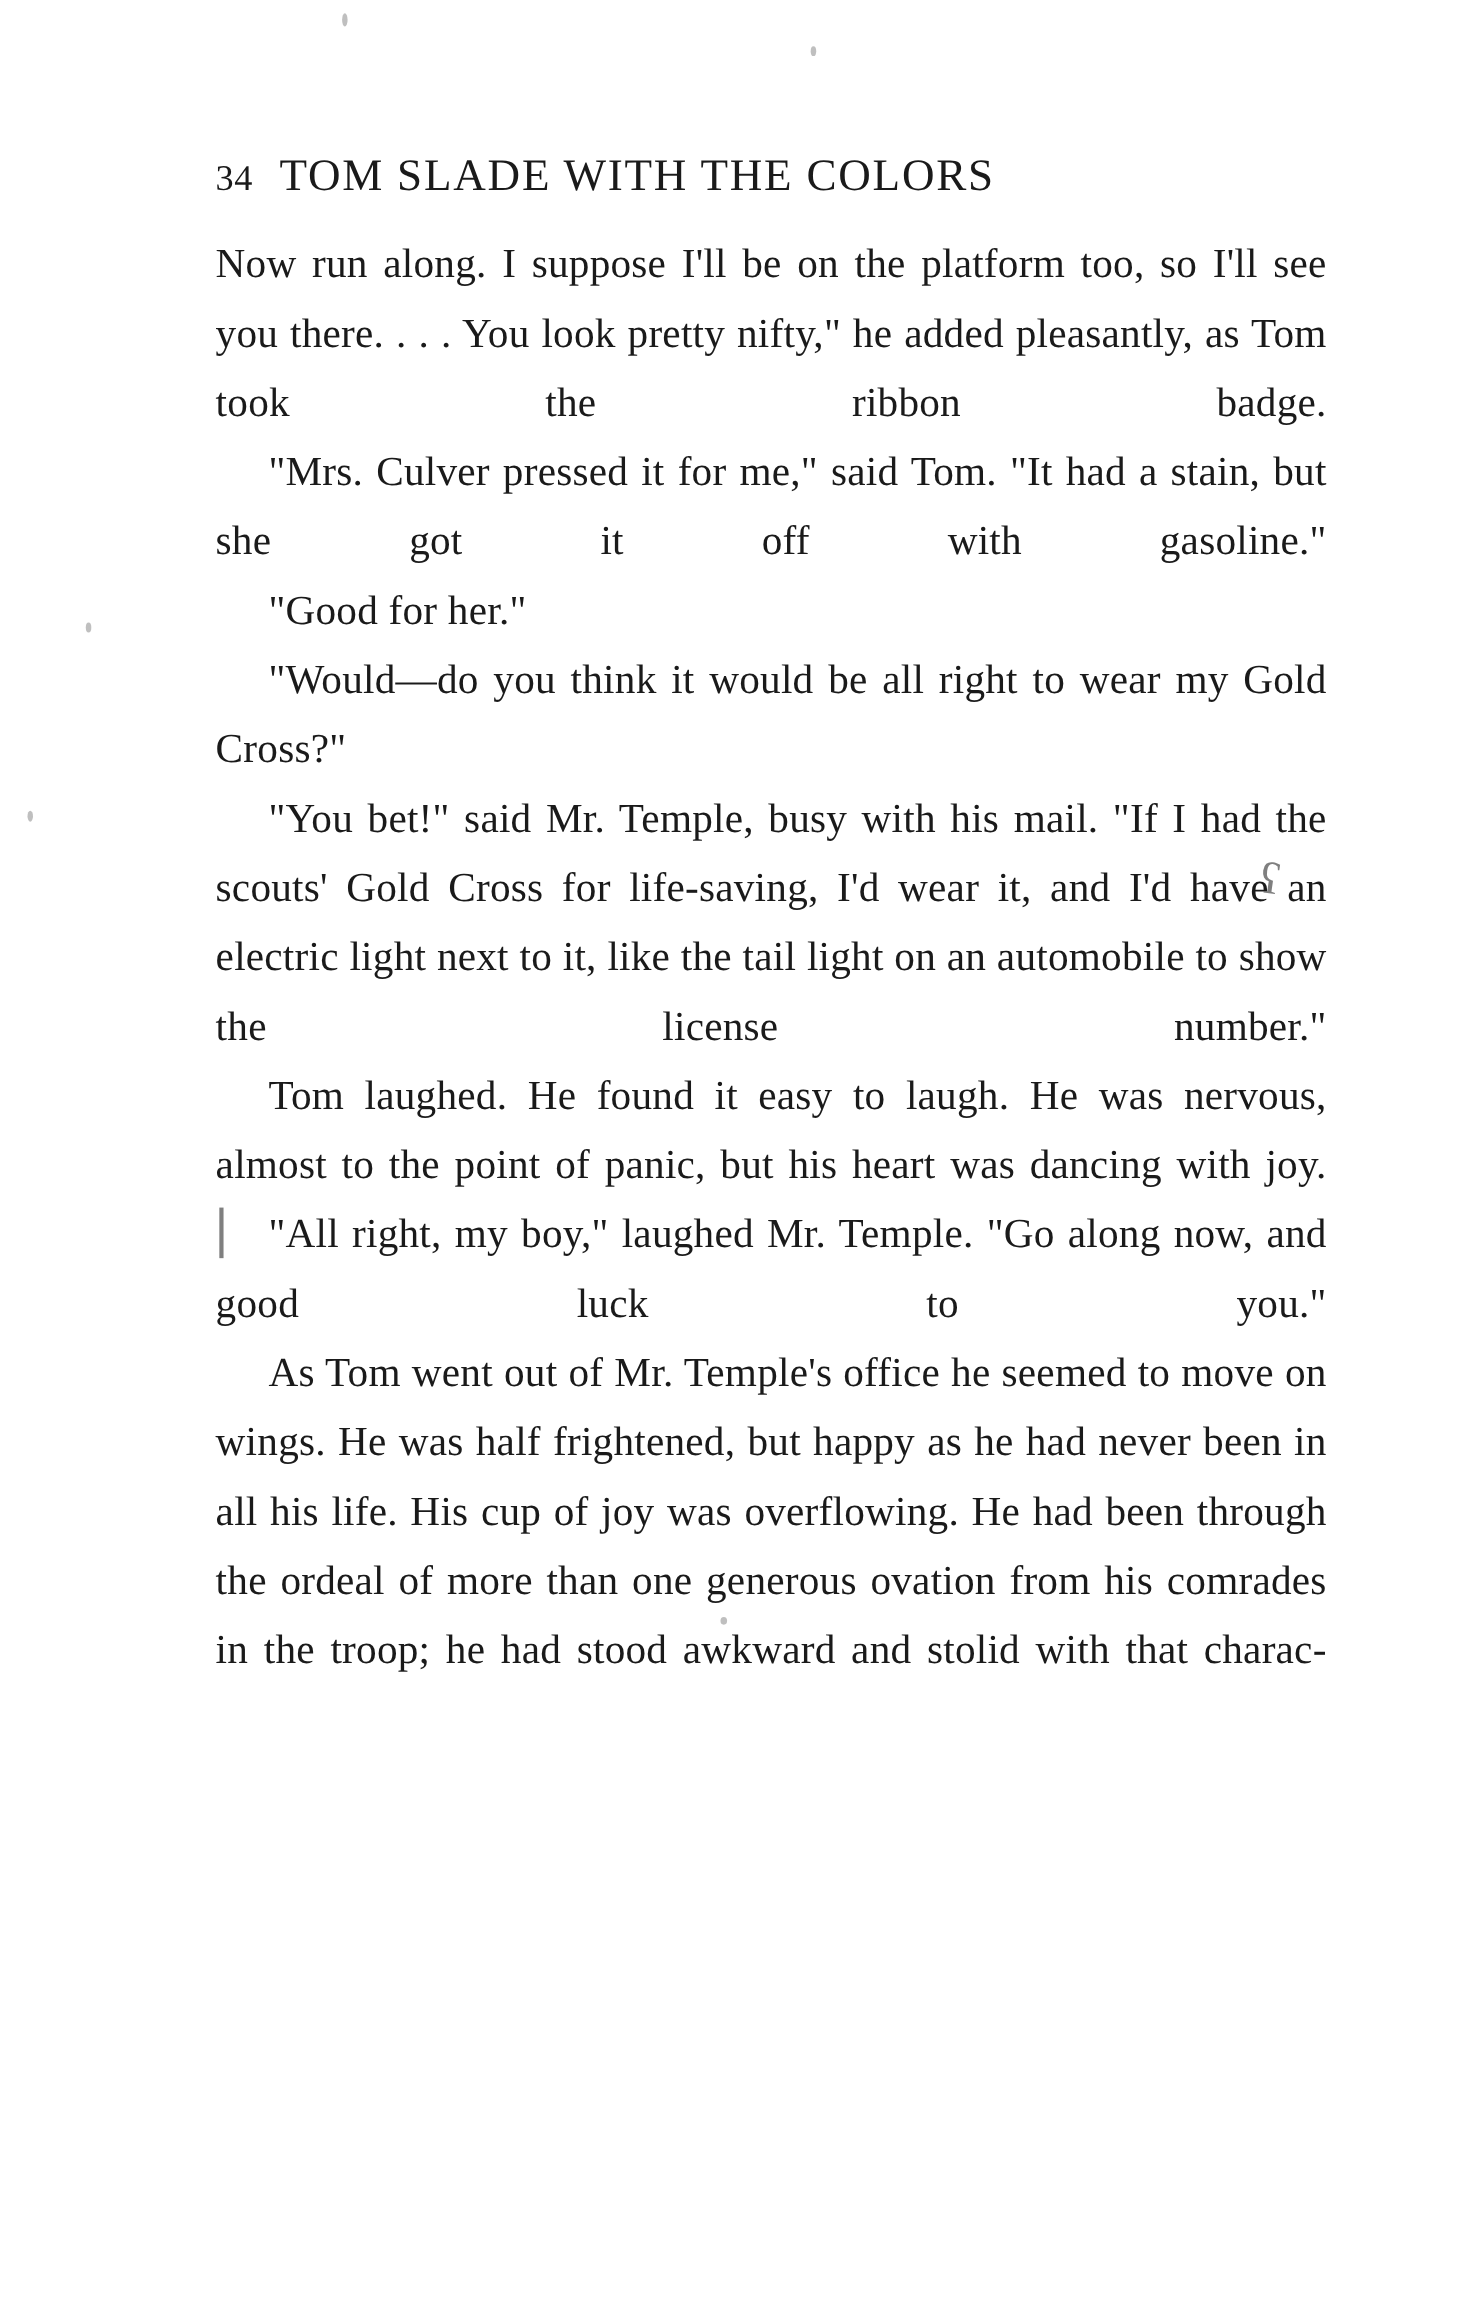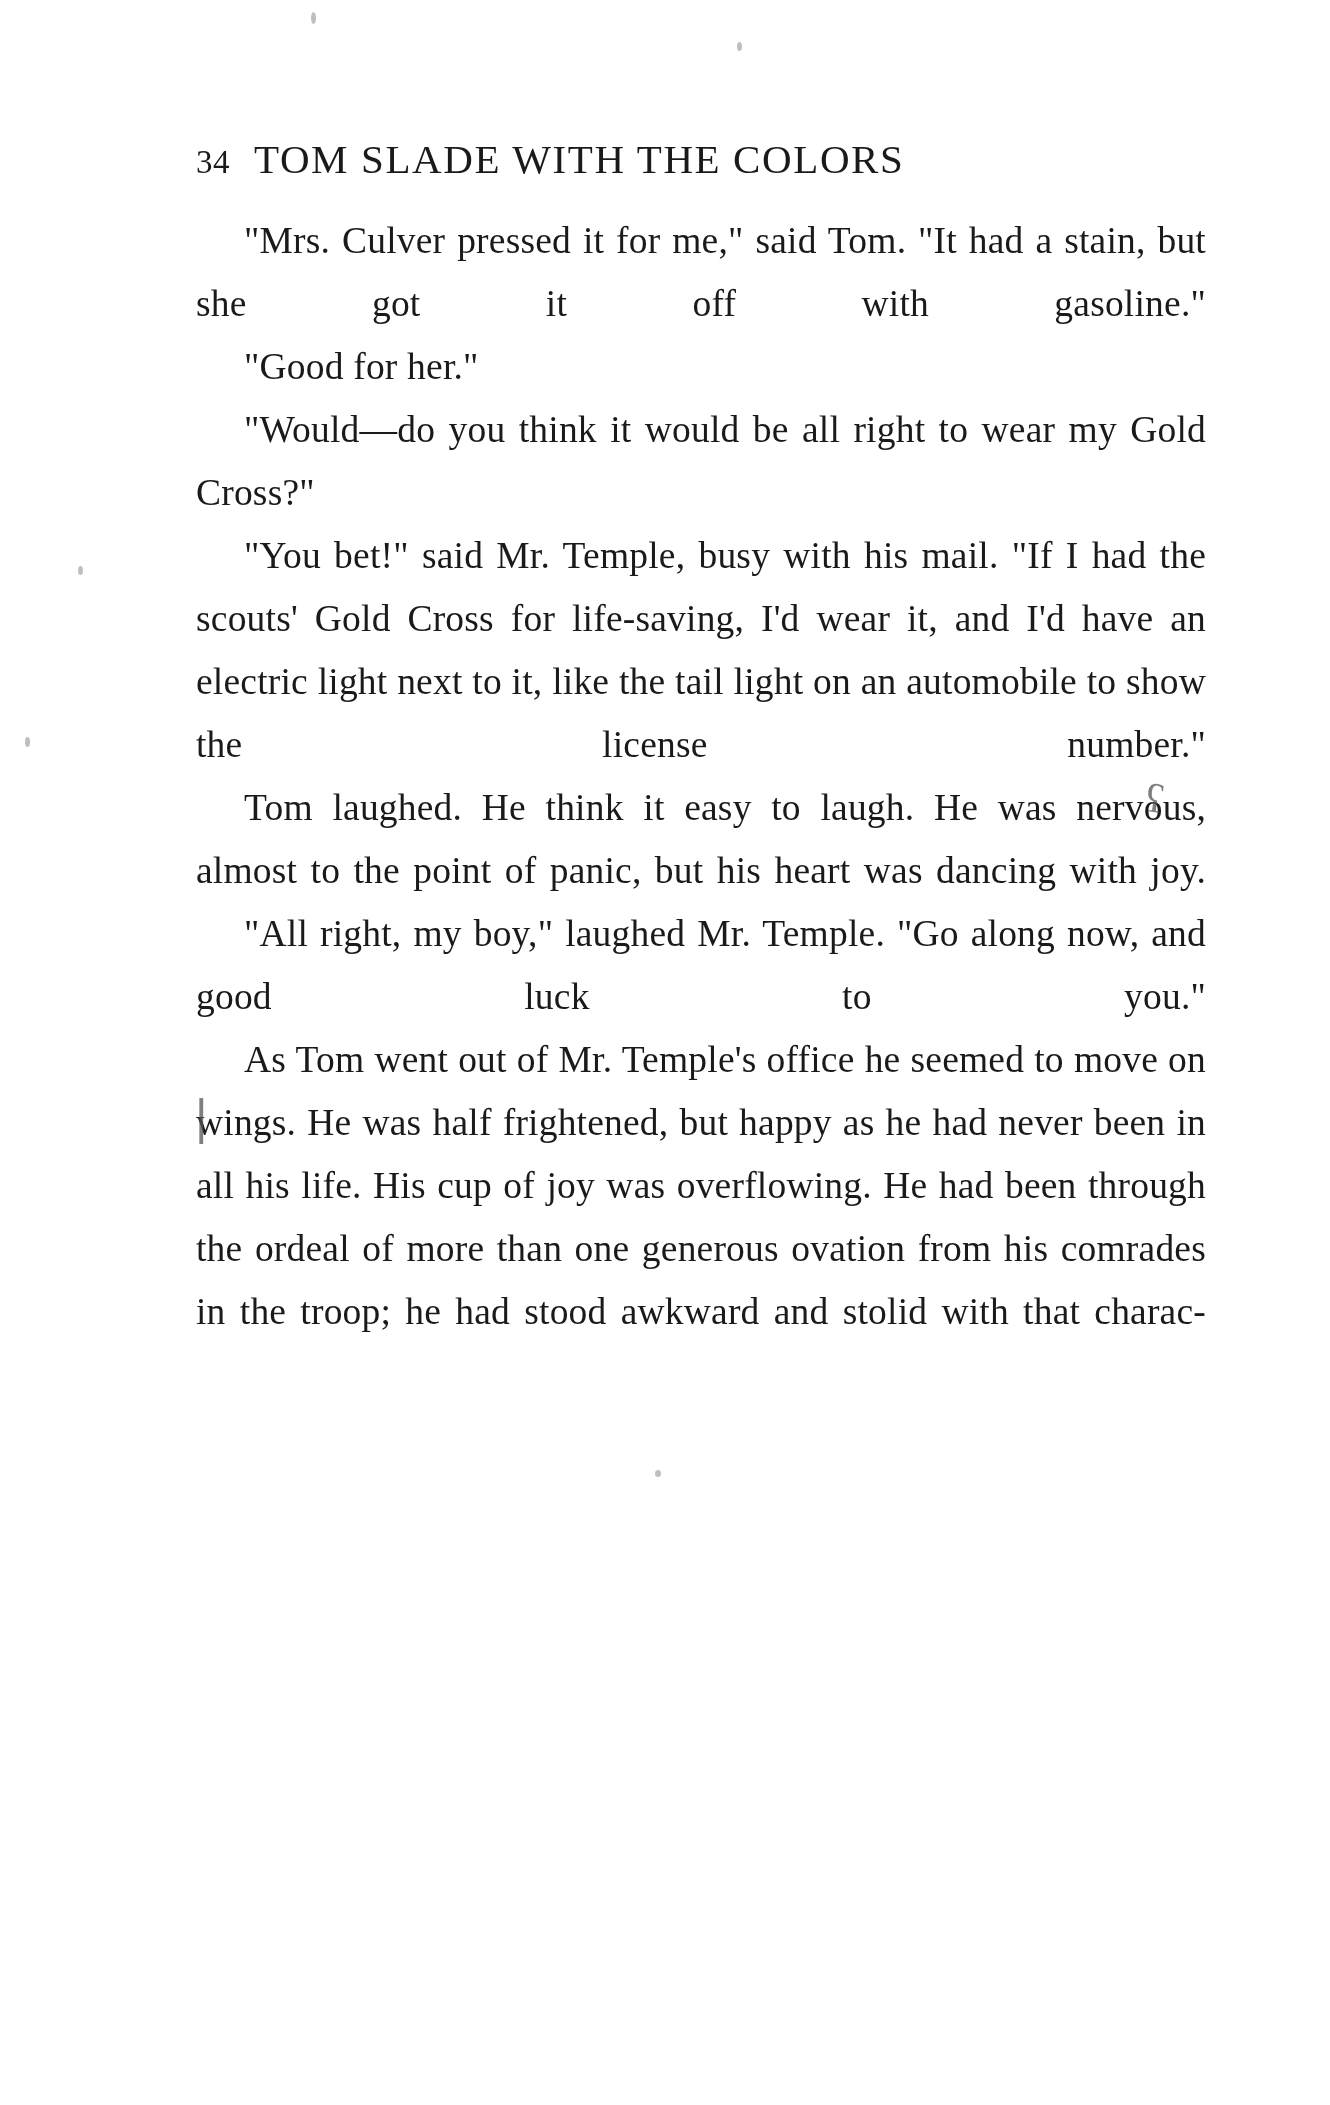--- a/index.html
+++ b/index.html
@@ -108,25 +108,26 @@
   <div class="speck s4"></div>
   <div class="speck s5"></div>
 
   <div class="text-block">
 
     <div class="page-header">
       <span class="page-number">34</span>
       <span class="running-title">TOM SLADE WITH THE COLORS</span>
     </div>
 
+    <p class="para fulljust">Now run along.  I suppose I'll be on the platform too, so I'll see you there. . . . You look pretty nifty," he added pleasantly, as Tom took the ribbon badge.</p>
     <p class="para indent fulljust">"Mrs. Culver pressed it for me," said Tom. "It had a stain, but she got it off with gasoline."</p>
     <p class="para indent">"Good for her."</p>
     <p class="para indent fulljust">"Would—do you think it would be all right to wear my Gold Cross?"</p>
     <p class="para indent fulljust">"You bet!" said Mr. Temple, busy with his mail.  "If I had the scouts' Gold Cross for life-saving, I'd wear it, and I'd have an electric light next to it, like the tail light on an automobile to show the license number."</p>
-    <p class="para indent fulljust">Tom laughed.  He think it easy to laugh.  He was nervous, almost to the point of panic, but his heart was dancing with joy.</p>
+    <p class="para indent fulljust">Tom laughed.  He found it easy to laugh.  He was nervous, almost to the point of panic, but his heart was dancing with joy.</p>
     <p class="para indent fulljust">"All right, my boy," laughed Mr. Temple. "Go along now, and good luck to you."</p>
     <p class="para indent fulljust">As Tom went out of Mr. Temple's office he seemed to move on wings.  He was half frightened, but happy as he had never been in all his life.  His cup of joy was overflowing.  He had been through the ordeal of more than one generous ovation from his comrades in the troop; he had stood awkward and stolid with that charac-</p>
 
   </div>
 
   <span class="pen-mark m1">ʕ</span>
   <span class="pen-mark m2">❘</span>
 
 </div>
 

